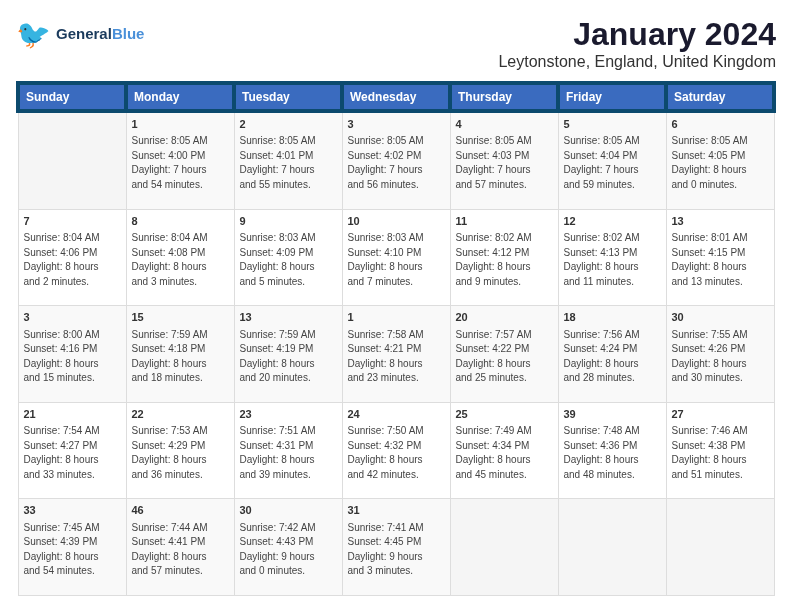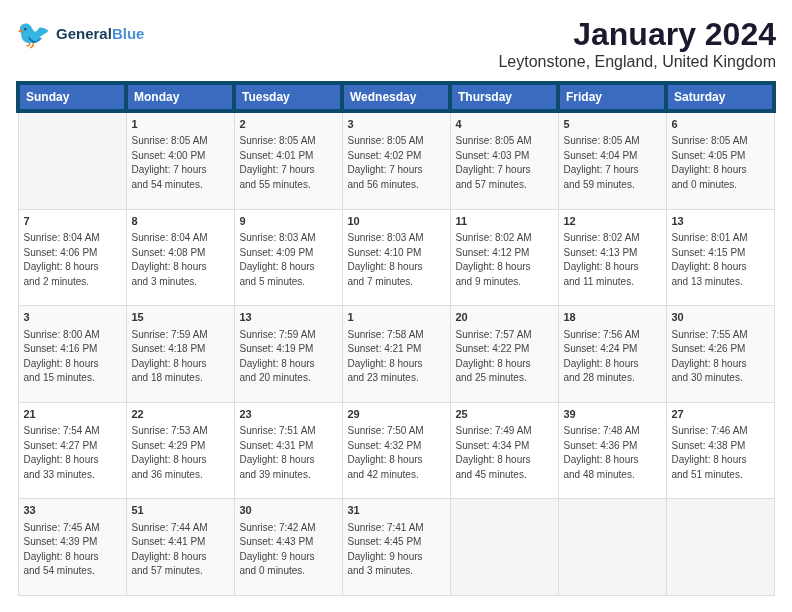--- a/index.html
+++ b/index.html
@@ -230,21 +230,21 @@
           </td>
           <td>
             <span class="day-num">22</span>
             <div class="day-info">Sunrise: 7:53 AM<br>Sunset: 4:29 PM<br>Daylight: 8 hours<br>and 36 minutes.</div>
           </td>
           <td>
             <span class="day-num">23</span>
             <div class="day-info">Sunrise: 7:51 AM<br>Sunset: 4:31 PM<br>Daylight: 8 hours<br>and 39 minutes.</div>
           </td>
           <td>
-            <span class="day-num">29</span>
+            <span class="day-num">24</span>
             <div class="day-info">Sunrise: 7:50 AM<br>Sunset: 4:32 PM<br>Daylight: 8 hours<br>and 42 minutes.</div>
           </td>
           <td>
             <span class="day-num">25</span>
             <div class="day-info">Sunrise: 7:49 AM<br>Sunset: 4:34 PM<br>Daylight: 8 hours<br>and 45 minutes.</div>
           </td>
           <td>
             <span class="day-num">39</span>
             <div class="day-info">Sunrise: 7:48 AM<br>Sunset: 4:36 PM<br>Daylight: 8 hours<br>and 48 minutes.</div>
           </td>
@@ -252,21 +252,21 @@
             <span class="day-num">27</span>
             <div class="day-info">Sunrise: 7:46 AM<br>Sunset: 4:38 PM<br>Daylight: 8 hours<br>and 51 minutes.</div>
           </td>
         </tr>
         <tr>
           <td>
             <span class="day-num">33</span>
             <div class="day-info">Sunrise: 7:45 AM<br>Sunset: 4:39 PM<br>Daylight: 8 hours<br>and 54 minutes.</div>
           </td>
           <td>
-            <span class="day-num">51</span>
+            <span class="day-num">46</span>
             <div class="day-info">Sunrise: 7:44 AM<br>Sunset: 4:41 PM<br>Daylight: 8 hours<br>and 57 minutes.</div>
           </td>
           <td>
             <span class="day-num">30</span>
             <div class="day-info">Sunrise: 7:42 AM<br>Sunset: 4:43 PM<br>Daylight: 9 hours<br>and 0 minutes.</div>
           </td>
           <td>
             <span class="day-num">31</span>
             <div class="day-info">Sunrise: 7:41 AM<br>Sunset: 4:45 PM<br>Daylight: 9 hours<br>and 3 minutes.</div>
           </td>

